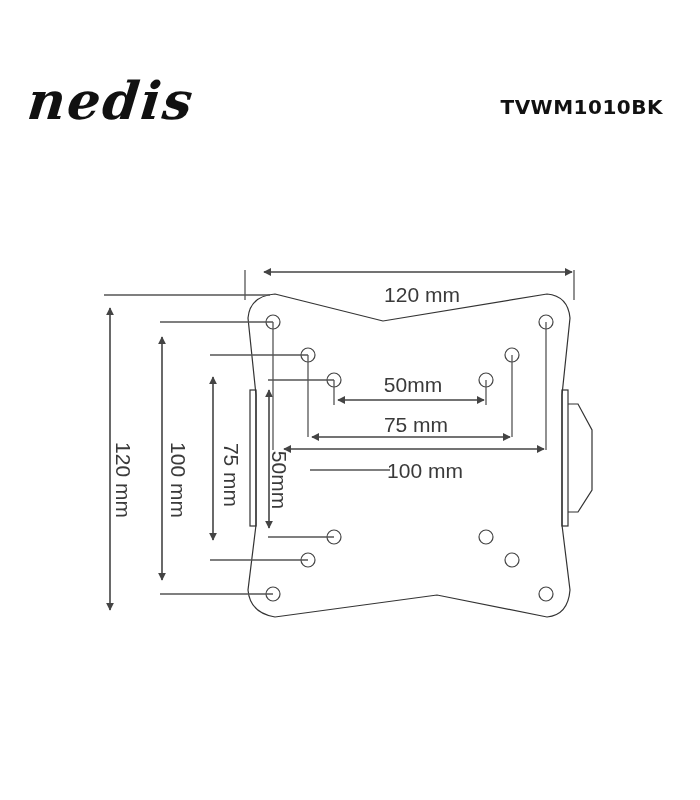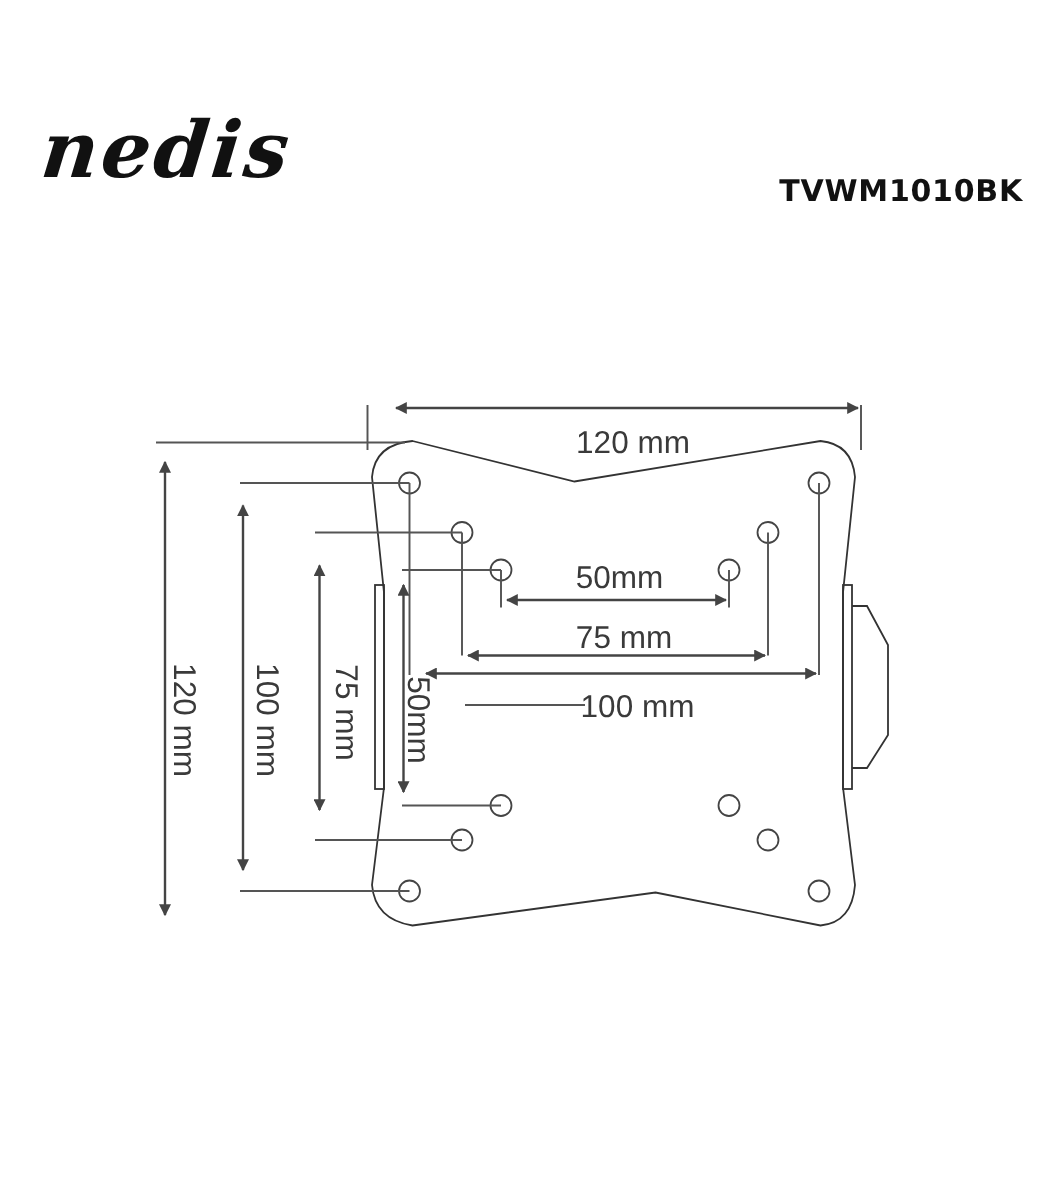--- a/index.html
+++ b/index.html
@@ -1,18 +1,18 @@
 <!DOCTYPE html>
 <html><head>
 <meta charset="utf-8">
 <style>
   html, body { margin: 0; padding: 0; background: #ffffff; }
   body { width: 700px; height: 800px; position: relative; overflow: hidden; }
   .logo { position: absolute; left: 28px; top: 70px; font-family: "DejaVu Serif", serif; font-style: italic; font-weight: bold; font-size: 52px; color: #111; letter-spacing: 2px; transform: skewX(-6deg); }
-  .model { position: absolute; right: 18px; top: 95px; font-family: "DejaVu Sans", sans-serif; font-weight: bold; font-size: 20px; color: #111; letter-spacing: 0.5px; margin-top: 20px; }
+  .model { position: absolute; right: 37px; top: 95px; font-family: "DejaVu Sans", sans-serif; font-weight: bold; font-size: 20px; color: #111; letter-spacing: 0.5px; }
   svg { position: absolute; left: 0; top: 0; }
   .dim-text { font-family: "Liberation Sans", sans-serif; font-size: 21px; fill: #3a3a3a; }
 </style>
 </head>
 <body>
 
 <div class="logo">nedis</div>
 <div class="model">TVWM1010BK</div>
 
 <svg width="700" height="800" viewBox="0 0 700 800">

